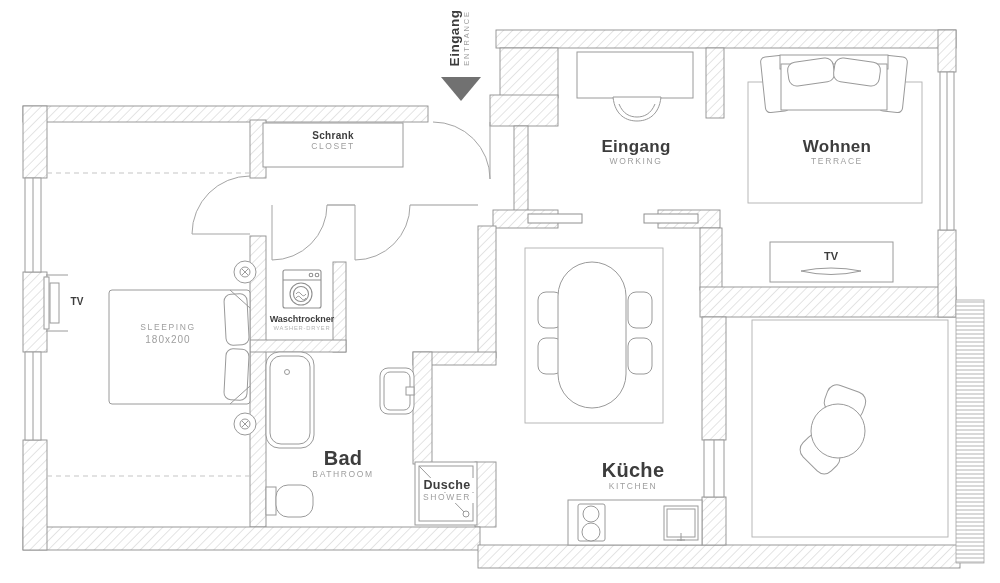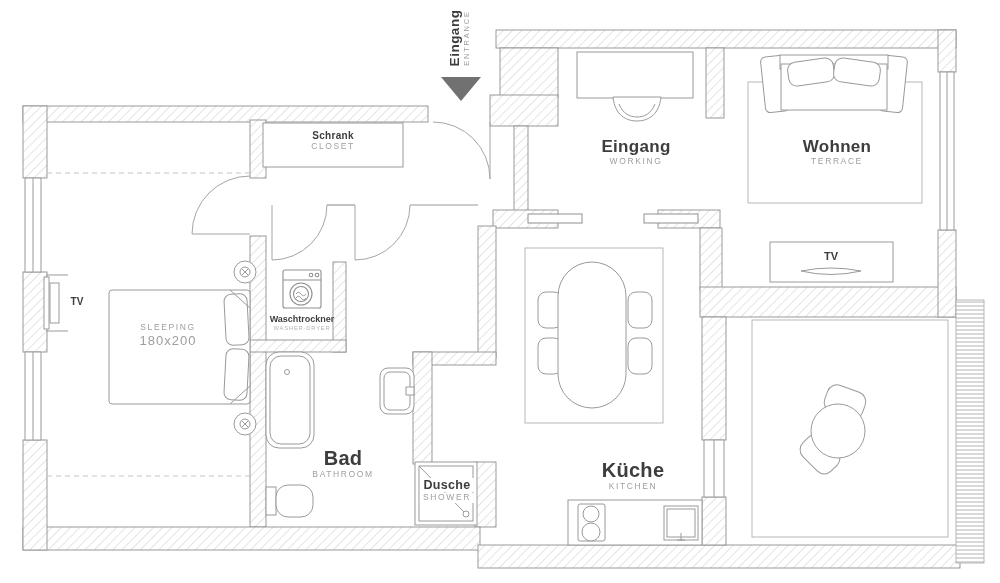--- a/index.html
+++ b/index.html
@@ -4,21 +4,21 @@
 <style>
   html,body{margin:0;padding:0;background:#fff;}
   .plan{position:relative;width:1000px;height:583px;background:#fff;
         font-family:"Liberation Sans",sans-serif;overflow:hidden;}
   svg.drawing{position:absolute;left:0;top:0;}
 
   .room-label{position:absolute;text-align:center;transform:translateX(-50%);
               color:#3d3d3d;line-height:1.12;white-space:nowrap;}
   .room-label .main{font-weight:bold;letter-spacing:.3px;}
   .room-label .sub{font-size:8.5px;color:#9e9e9e;letter-spacing:1.6px;margin-top:1px;}
-  .room-label .dim{font-size:13px;color:#9e9e9e;letter-spacing:1px;margin-top:1px;}
+  .room-label .dim{font-size:10px;color:#9e9e9e;letter-spacing:1px;margin-top:1px;}
   .xl{font-size:23px}.lg{font-size:20px}.md{font-size:17px}.sm{font-size:10px}.xs{font-size:12.5px}
   .boxed{background:#fff;padding:0 3px;}
 
   .washer-label{position:absolute;text-align:center;transform:translateX(-50%);
                 color:#3d3d3d;line-height:1.2;white-space:nowrap;}
   .washer-label .main{font-size:9px;font-weight:bold;}
   .washer-label .sub{font-size:5.8px;color:#b5b5b5;letter-spacing:.8px;}
 
   .tv-label{position:absolute;transform:translateX(-50%);font-weight:bold;
             color:#3d3d3d;white-space:nowrap;}

